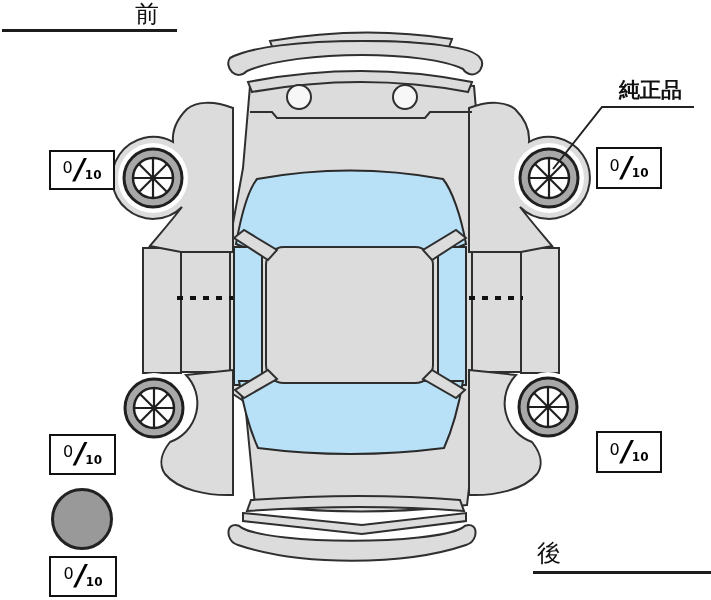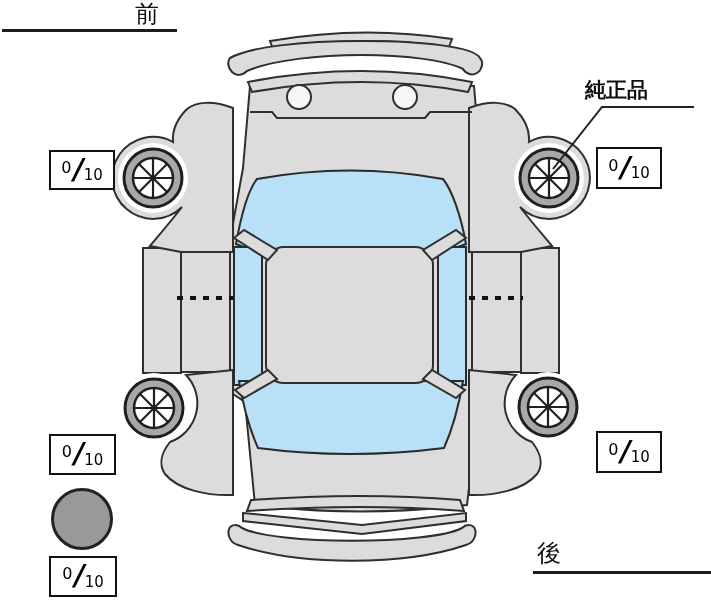--- a/index.html
+++ b/index.html
@@ -3,33 +3,33 @@
 <meta charset="utf-8">
 <style>
   html,body{margin:0;padding:0;background:#fff;}
   .stage{
     position:relative;width:711px;height:600px;background:#ffffff;
     font-family:"Liberation Sans","DejaVu Sans",sans-serif;overflow:hidden;
   }
   .stage svg{position:absolute;left:0;top:0;}
   .lbl{position:absolute;color:#111;line-height:1;}
   .lbl.front{left:135px;top:2px;font-size:24px;letter-spacing:1px;}
-  .lbl.genuine{left:585px;top:79px;font-size:21px;font-weight:bold;}
+  .lbl.genuine{left:619px;top:79px;font-size:21px;font-weight:bold;}
   .lbl.rear{left:537px;top:541px;font-size:24px;}
   .rule{position:absolute;background:#1c1c1c;height:3px;}
   .rule.front-rule{left:2px;top:29px;width:175px;}
   .rule.rear-rule{left:533px;top:571px;width:178px;}
   .score{
     position:absolute;width:62px;height:36px;background:#fff;border:2px solid #111;
     display:flex;align-items:center;justify-content:center;color:#000;
     font-family:"DejaVu Sans","Liberation Sans",sans-serif;
   }
   .score .v{font-size:16px;font-weight:500;margin-bottom:6px;}
   .score .s{font-size:28px;font-weight:600;font-style:italic;margin:0 0 2px 2px;}
-  .score .m{font-size:15px;font-weight:400;margin-top:10px;}
+  .score .m{font-size:12px;font-weight:700;margin-top:10px;}
   .score.tl{left:49px;top:150px;}
   .score.tr{left:596px;top:147px;height:38px;}
   .score.bl{left:49px;top:434px;width:63px;height:37px;}
   .score.br{left:596px;top:431px;height:38px;}
   .score.sp{left:49px;top:556px;width:64px;height:37px;}
   .spare-circle{
     position:absolute;left:51px;top:488px;width:56px;height:56px;border-radius:50%;
     background:#999999;border:3px solid #222;
   }
 </style>

